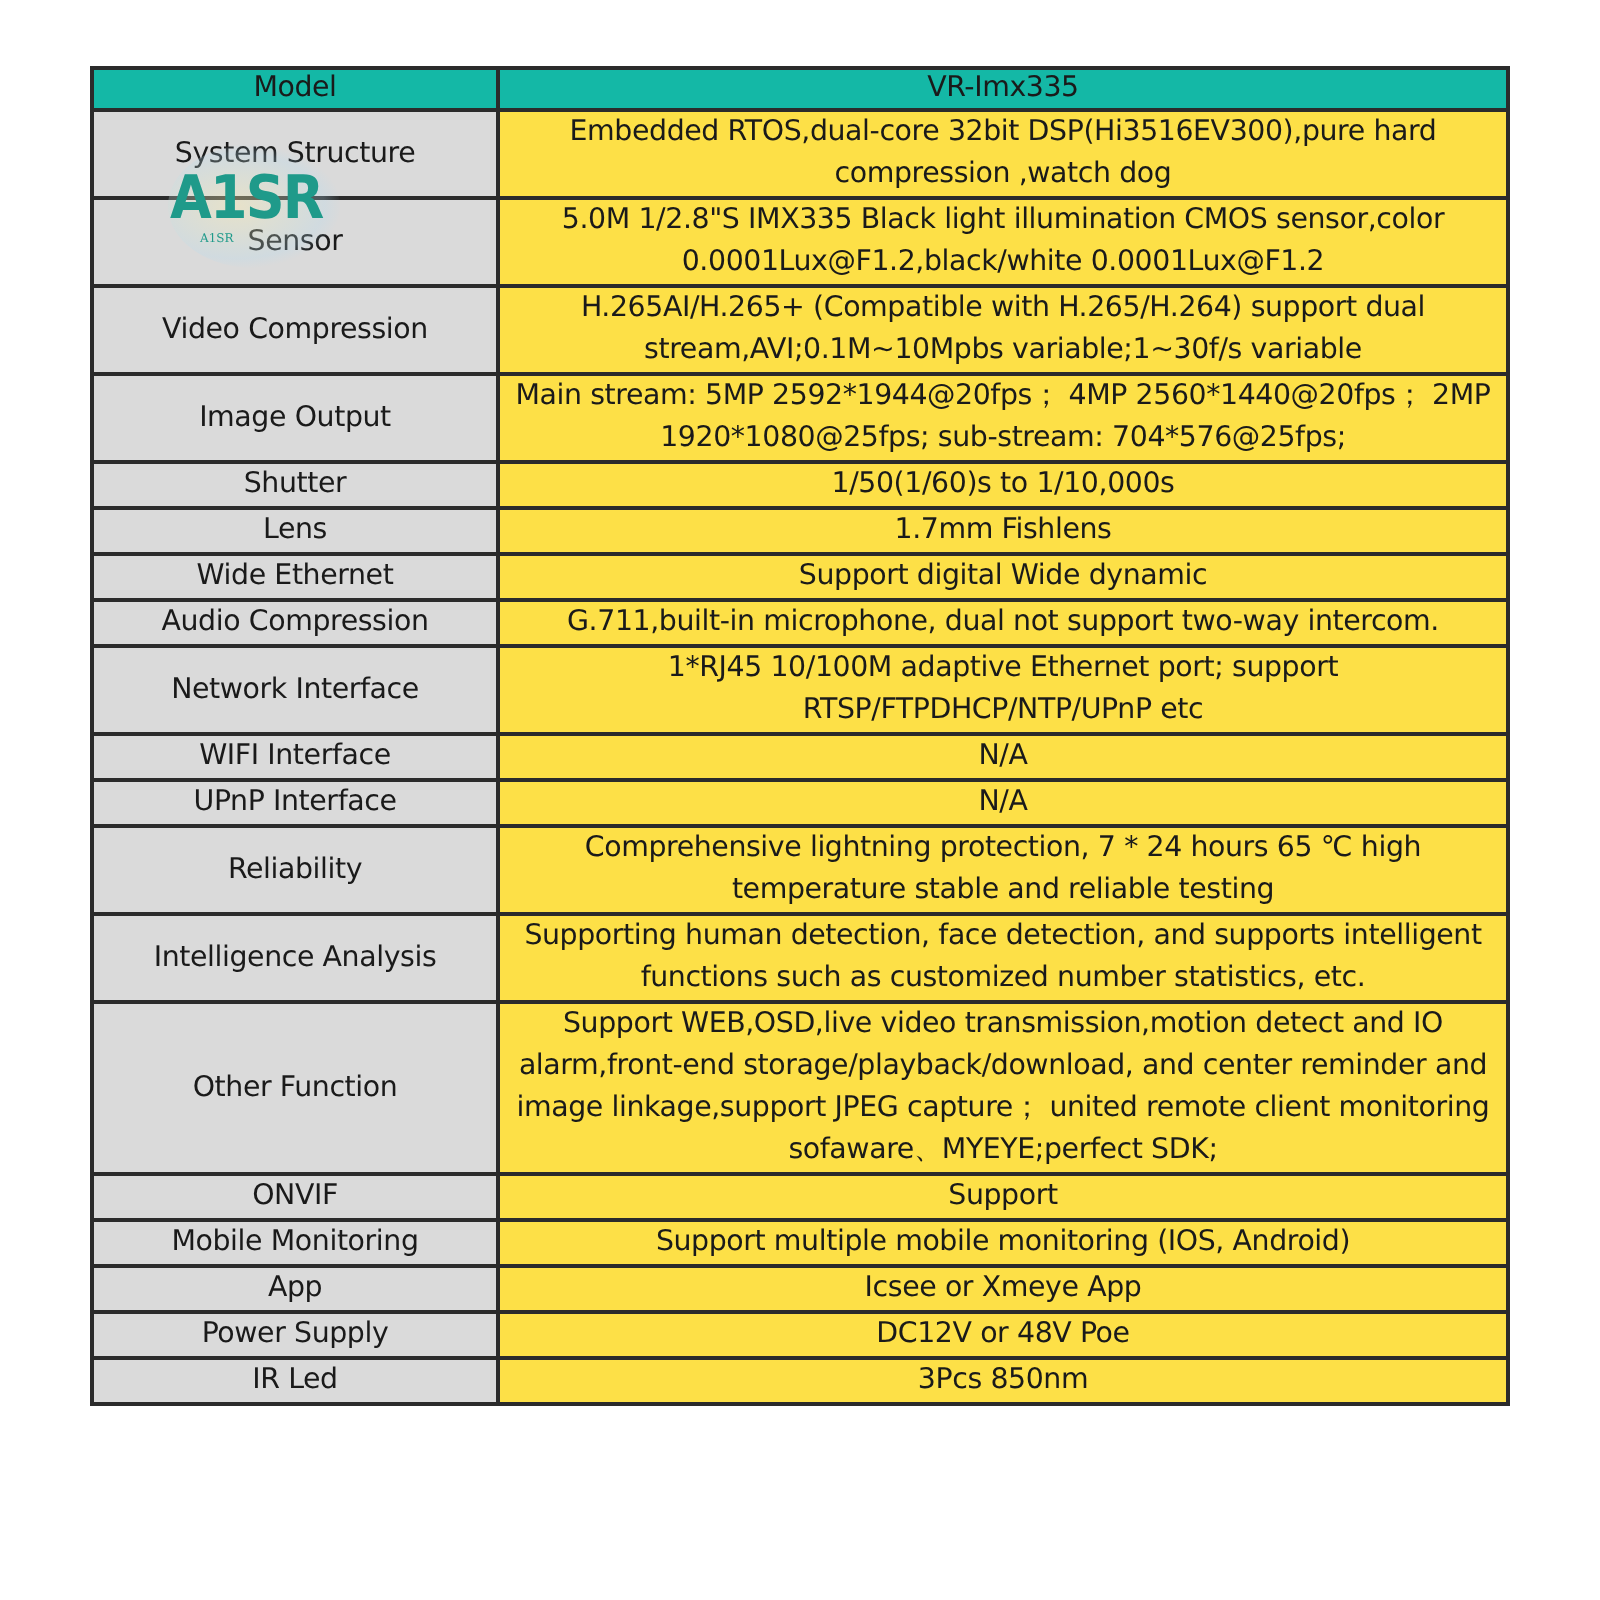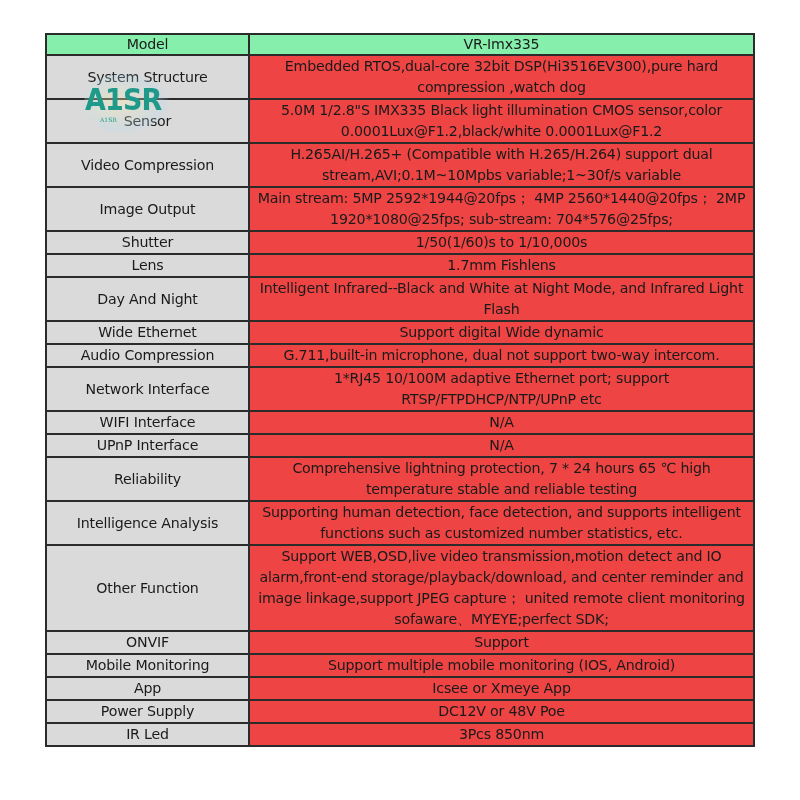--- a/index.html
+++ b/index.html
@@ -14,22 +14,22 @@
       letter-spacing: -0.2px;
     }
     .spec-table td {
       border: 2px solid #2b2b2b;
       text-align: center;
       vertical-align: middle;
       padding: 0 4px;
       line-height: 21px;
     }
     .spec-table td.label { width: 193px; background: #dadada; }
-    .spec-table td.value { background: #ef4444; }
-    .spec-table tr.header td { background: #86efac; line-height: 19px; }
+    .spec-table td.value { background: #fde047; }
+    .spec-table tr.header td { background: #14b8a6; line-height: 19px; }
     .watermark {
       position: absolute; left: 70px; top: 70px; width: 90px; height: 70px;
       pointer-events: none;
       margin-left: 12px;
     }
     .wm-swirl {
       position: absolute; left: 2px; top: 2px; width: 86px; height: 62px;
       border-radius: 50%;
       background: radial-gradient(ellipse at 40% 50%, rgba(255,240,170,0.35), rgba(180,220,240,0.25) 60%, rgba(255,255,255,0) 72%);
     }
@@ -71,24 +71,20 @@
         <td class="label">Image Output</td>
         <td class="value">Main stream: 5MP 2592*1944@20fps； 4MP 2560*1440@20fps； 2MP 1920*1080@25fps; sub-stream: 704*576@25fps;</td>
       </tr>
       <tr>
         <td class="label">Shutter</td>
         <td class="value">1/50(1/60)s to 1/10,000s</td>
       </tr>
       <tr>
         <td class="label">Lens</td>
         <td class="value">1.7mm Fishlens</td>
-      </tr>
-      <tr>
-        <td class="label">Day And Night</td>
-        <td class="value">Intelligent Infrared--Black and White at Night Mode, and Infrared Light Flash</td>
       </tr>
       <tr>
         <td class="label">Wide Ethernet</td>
         <td class="value">Support digital Wide dynamic</td>
       </tr>
       <tr>
         <td class="label">Audio Compression</td>
         <td class="value">G.711,built-in microphone, dual not support two-way intercom.</td>
       </tr>
       <tr>

